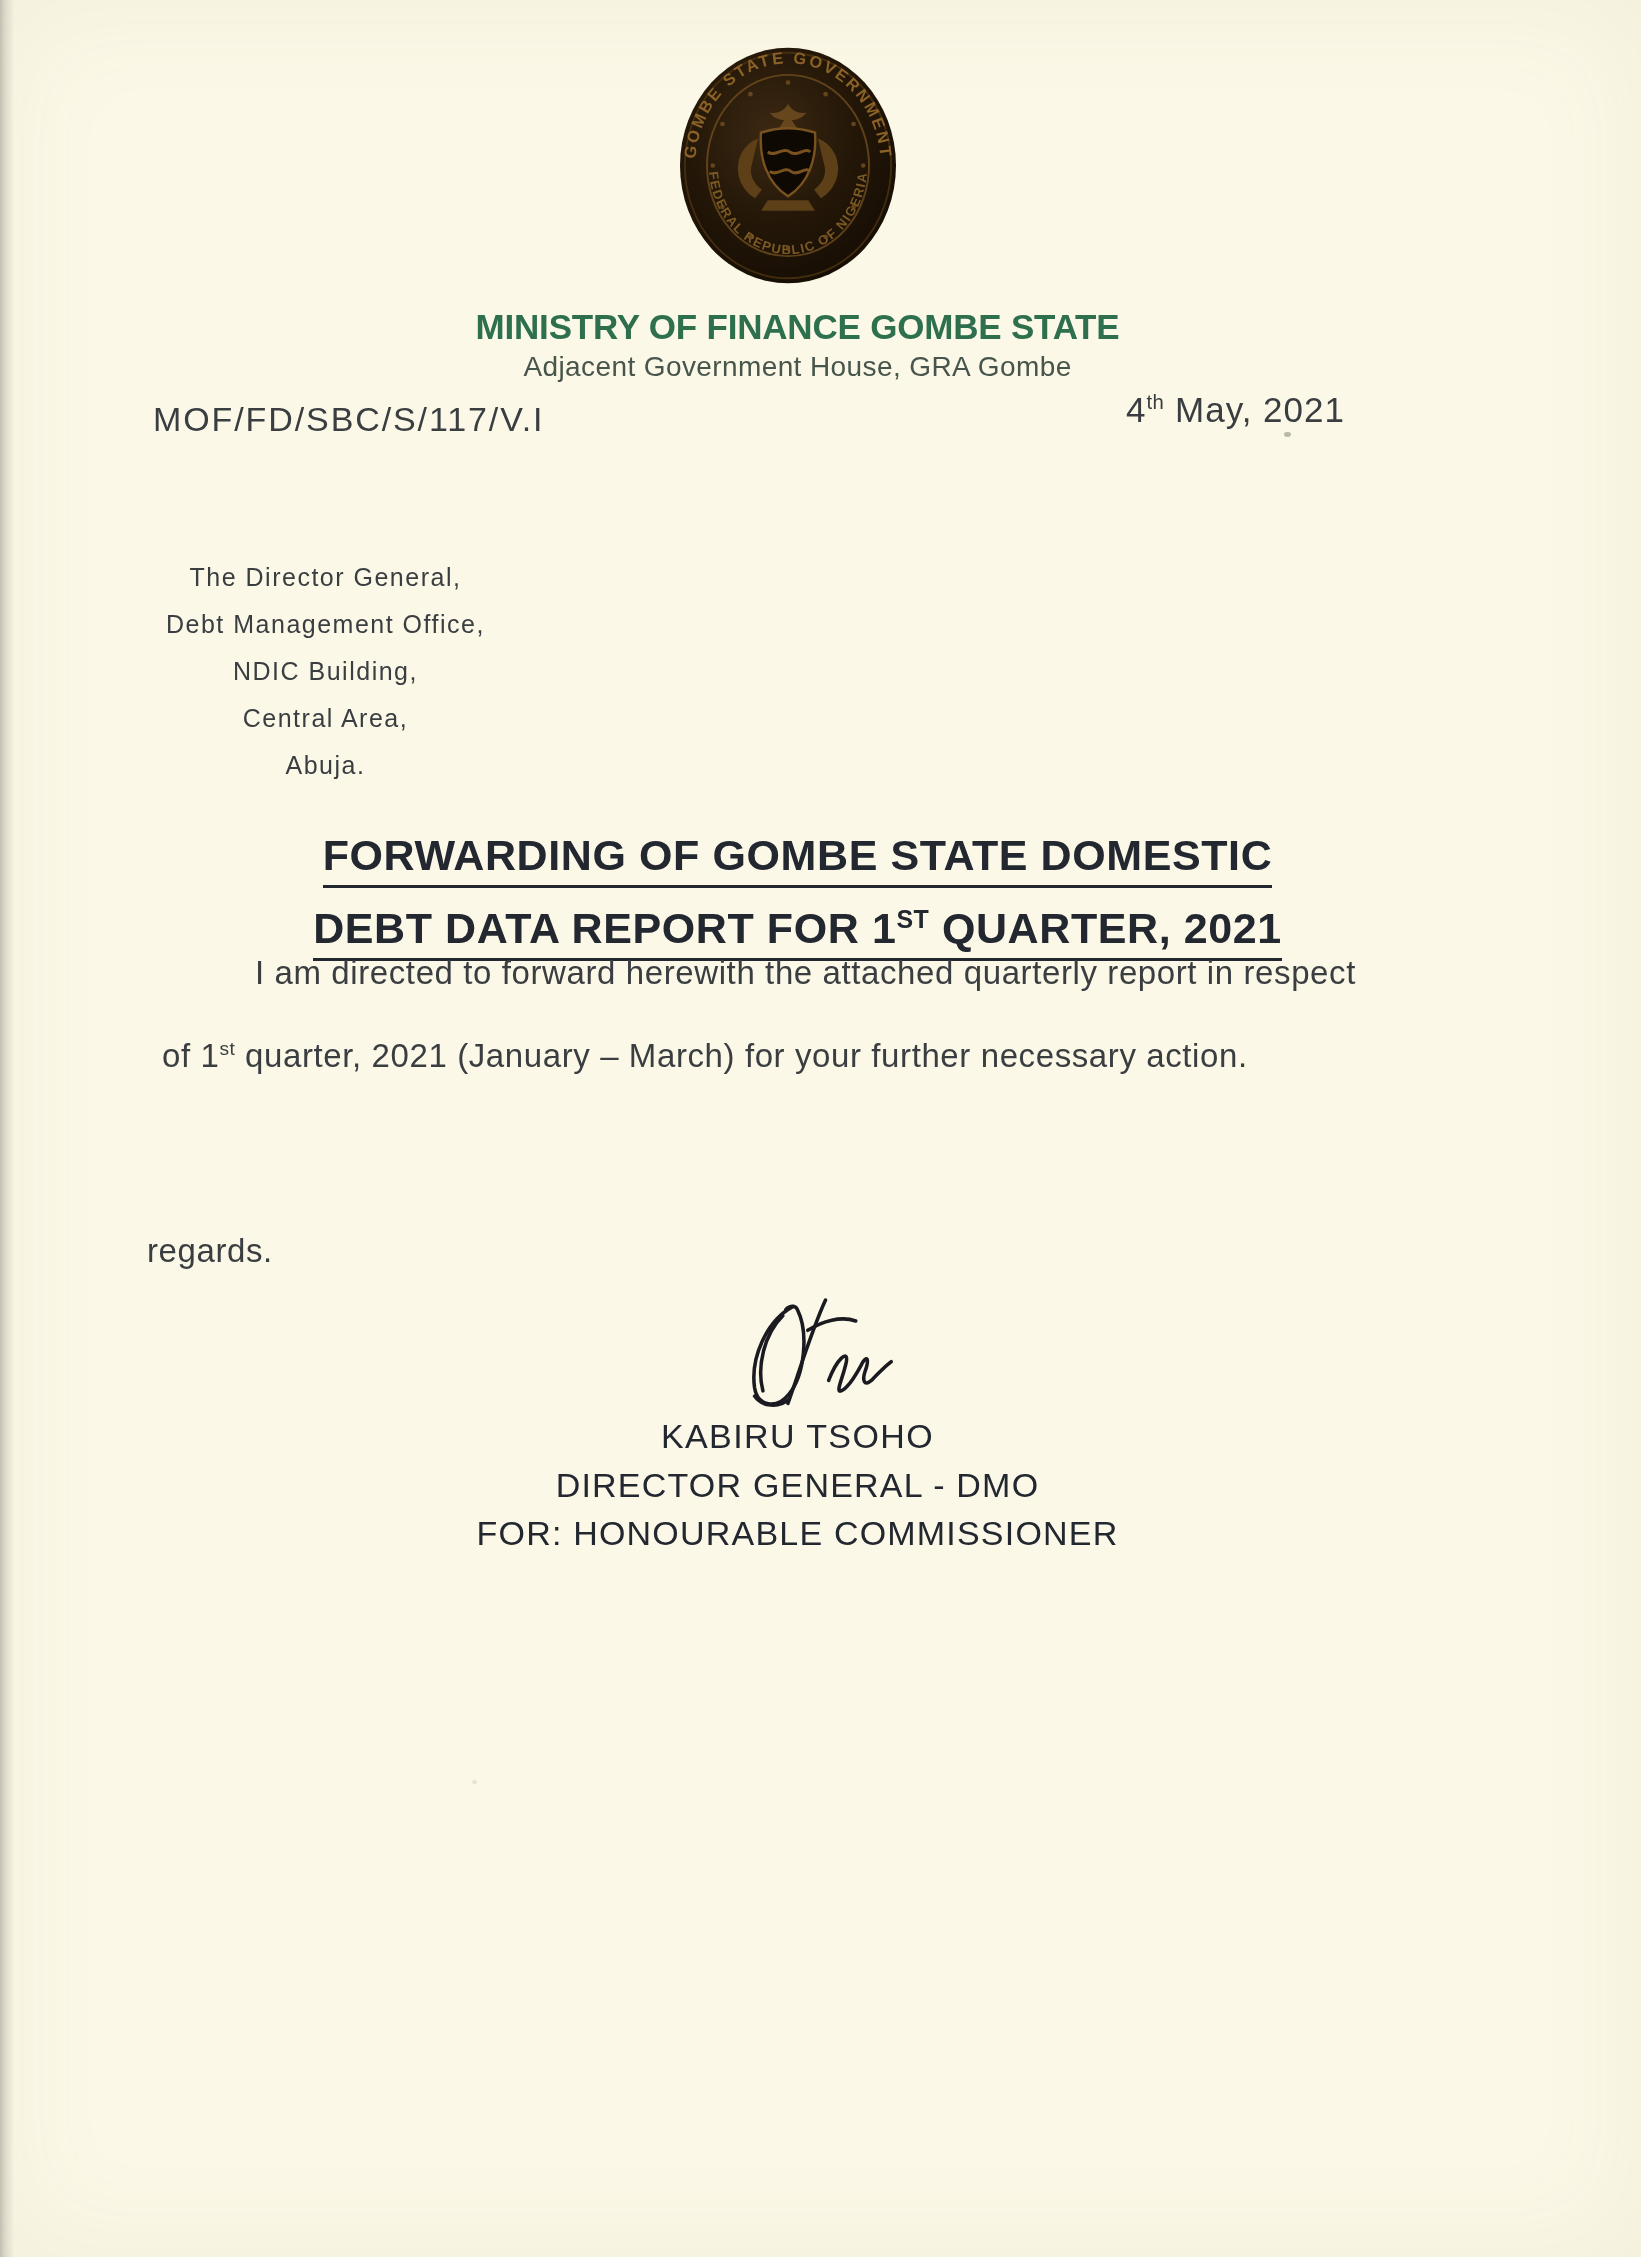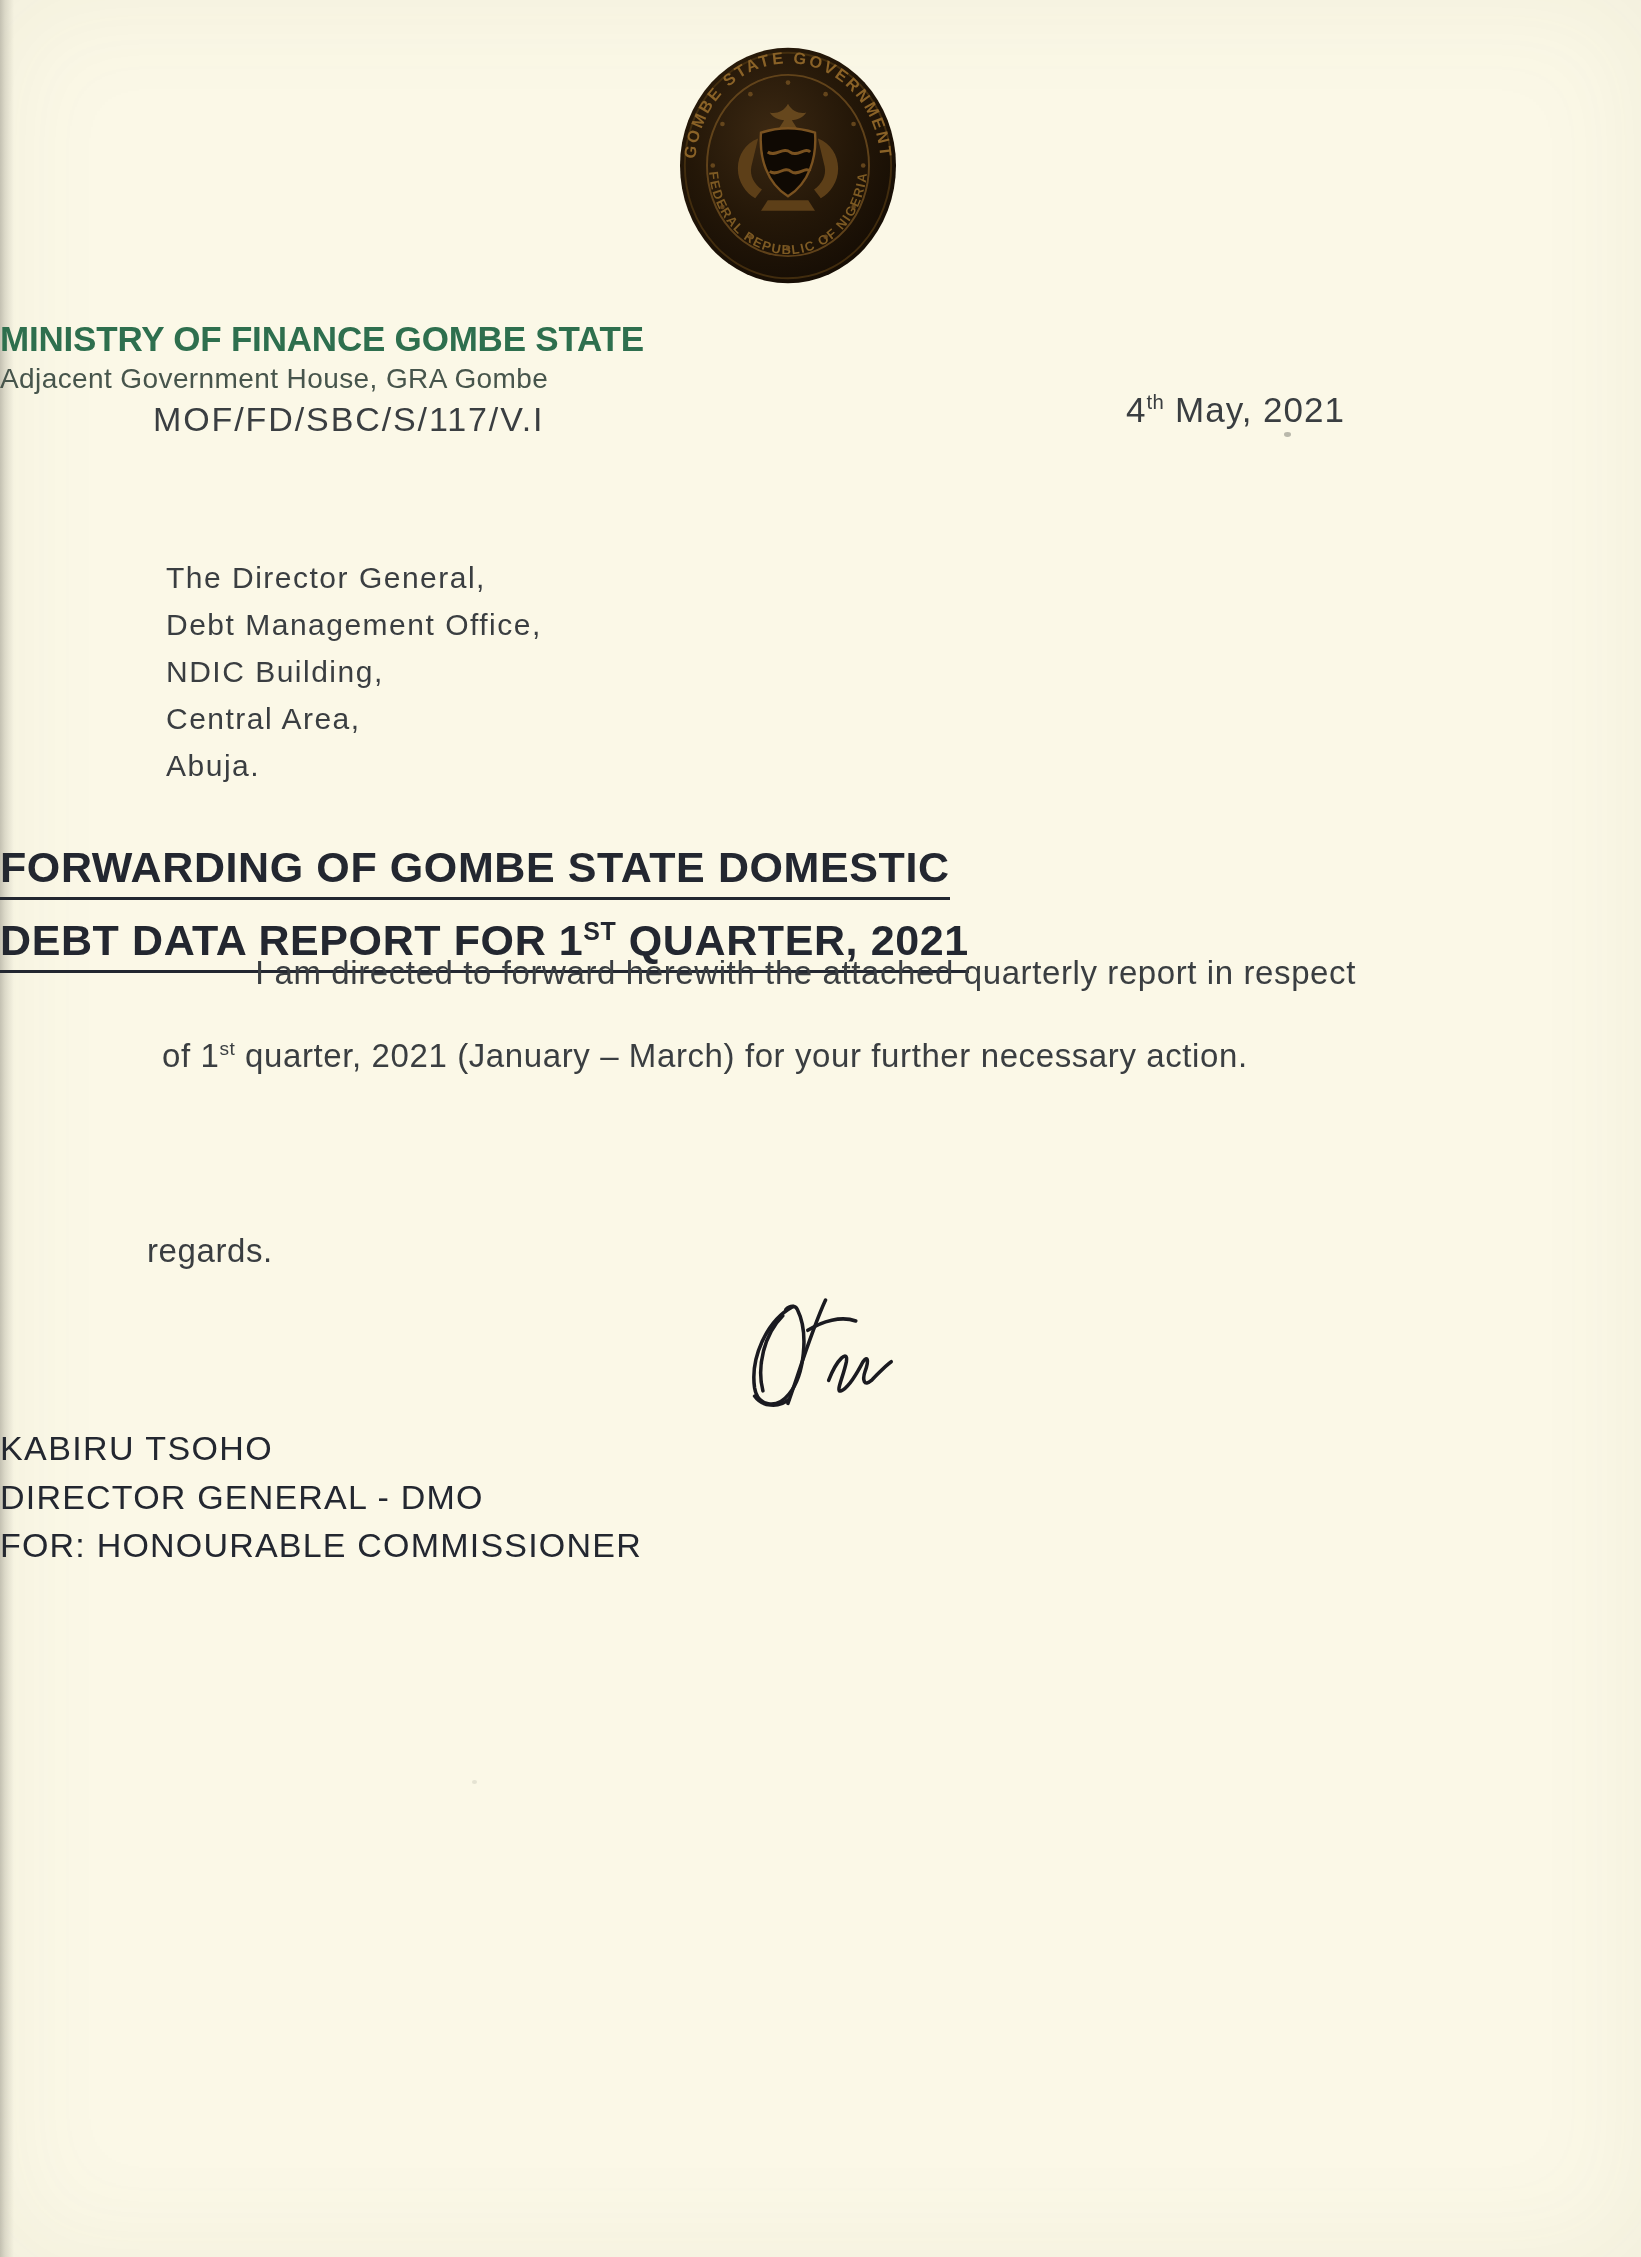--- a/index.html
+++ b/index.html
@@ -21,29 +21,29 @@
     color:var(--ink);
     box-shadow:inset 0 0 116px rgba(120,110,70,0.07);
   }
   
   .page::before{
     content:"";position:absolute;left:0;top:0;bottom:0;width:13.5px;
     background:linear-gradient(90deg,#a9a699 0%,#cdcaba 35%,rgba(205,202,186,0) 100%);
     opacity:.65;pointer-events:none;
   }
   .abs{position:absolute;}
-  .cline{position:absolute;left:0;width:1595px;text-align:left;margin-top:12px;}
+  .cline{position:absolute;left:0;width:1595px;text-align:center;}
   .seal{position:absolute;left:676px;top:44px;width:224px;height:243px;}
   .ministry{top:307px;font-size:35px;font-weight:bold;color:var(--green);letter-spacing:-0.2px;}
   .addr1{top:351px;font-size:28px;color:var(--address-ink);letter-spacing:0.4px;}
   .addr2{top:388px;font-size:27px;color:var(--address-ink);letter-spacing:0.4px;}
   .ref{left:153px;top:400px;font-size:34px;letter-spacing:1.9px;color:var(--ink);}
   .date{left:1126px;top:390px;font-size:35px;letter-spacing:1px;color:var(--ink);}
   sup{font-size:0.58em;vertical-align:super;letter-spacing:0.5px;}
-  .recipient{left:166px;top:554px;font-size:30px;letter-spacing:1.5px;line-height:47px;color:var(--ink);}
+  .recipient{left:166px;top:554px;font-size:25px;letter-spacing:1.5px;line-height:47px;color:var(--ink);text-align:center;}
   .subject{top:830px;font-weight:bold;font-size:43px;letter-spacing:0.6px;color:var(--subject-ink);line-height:50px;}
   .subject .u{display:inline-block;border-bottom:3.4px solid var(--subject-ink);padding-bottom:4.8px;margin-bottom:5.8px;}
   .body-line{font-size:33px;letter-spacing:0.6px;color:var(--ink);white-space:nowrap;}
   .p1l1{left:255px;top:954px;}
   .p1l2{left:162px;top:1037px;}
   .p2l1{left:153px;top:1149px;}
   .p2l1 .tab{display:inline-block;width:70px;}
   .p2l2{left:147px;top:1232px;}
   .sig-svg{position:absolute;left:722px;top:1298px;width:182px;height:120px;}
   .sig-name{top:1417px;font-size:34px;letter-spacing:1.4px;color:var(--subject-ink);}

